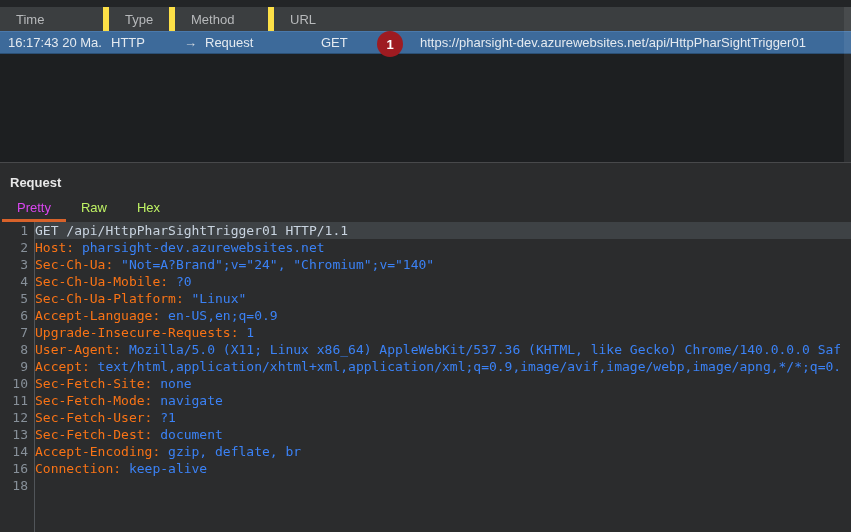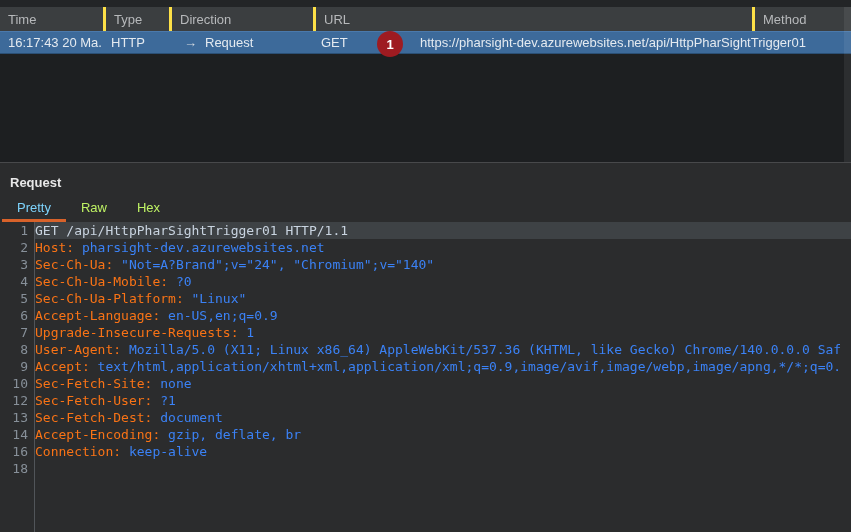--- a/index.html
+++ b/index.html
@@ -2,37 +2,37 @@
 <html><head>
 <meta charset="utf-8">
 <style>
   html,body{margin:0;padding:0}
   body{width:851px;height:532px;background:#1d1f21;font-family:"Liberation Sans",sans-serif;overflow:hidden;position:relative}
 
   
   .table-pane{position:relative;height:162px;background:#1d1f21}
   .top-strip{height:7px;background:#232527}
   .header-row{display:flex;height:24px;background:#3b3e40;color:#b7b9bb;font-size:13px;align-items:center;box-sizing:border-box}
-  .header-row .cell{box-sizing:border-box;padding-left:8px;height:100%;display:flex;align-items:center;overflow:hidden;white-space:nowrap}
-  .header-row .cell + .cell{border-left:3px solid #fde047}
+  .header-row .cell{box-sizing:border-box;padding-left:16px;height:100%;display:flex;align-items:center;overflow:hidden;white-space:nowrap}
+  .header-row .cell + .cell{border-left:6px solid #fde047}
   .c0{width:103px}.c1{width:66px}.c2{width:144px}.c3{width:99px}.c4{flex:1}
   .data-row{display:flex;height:23px;background:#3d6a9a;color:#e4eaf0;font-size:13px;align-items:center;border-top:1px solid #4a79ac;border-bottom:1px solid #2b4f74;box-sizing:border-box;cursor:default}
   .data-row .cell{box-sizing:border-box;padding-left:8px;height:100%;display:flex;align-items:center;overflow:hidden;white-space:nowrap}
   .dir-arrow{margin:0 8px 0 7px;color:#d3dae1}
   .scroll-strip{position:absolute;top:7px;right:0;width:7px;height:155px;background:rgba(255,255,255,0.07)}
   .badge{position:absolute;left:377px;top:31px;width:26px;height:26px;border-radius:50%;background:#9e1b21;color:#ffffff;font-weight:bold;font-size:13px;display:flex;align-items:center;justify-content:center;z-index:5}
 
   .divider{height:1px;background:#48494b}
 
   
   .panel{background:#2b2c2d;height:369px;position:relative;box-sizing:border-box}
   .panel-title{padding:12px 0 0 10px;font-size:13px;font-weight:bold;color:#e8e8e8;line-height:15px}
   .tabs{display:flex;padding-left:2px;margin-top:10px}
   .tab{padding:0 15px 4px;font-size:13px;color:#bef264;line-height:15px;border-bottom:3px solid transparent;cursor:default}
-  .tab.active{color:#7dd3fc;border-bottom:3px solid #d8622a}
+  .tab.active{color:#d946ef;border-bottom:3px solid #d8622a}
 
   
   .code{position:relative;font-family:"DejaVu Sans Mono",monospace;font-size:13px;line-height:17px;height:310px;background:#2b2c2d;overflow:hidden}
   .gutter-sep{position:absolute;left:34px;top:0;bottom:0;width:1px;background:#515559}
   .line{display:flex;height:17px}
   .num{width:28px;flex:none;text-align:right;color:#879099}
   .content{flex:1;margin-left:6px;padding-left:1px;white-space:pre;overflow:hidden}
   .line.hl .content{background:#3e4245}
   .reqline{color:#c9d4e0}
   .hname{color:#f97316}
@@ -40,23 +40,22 @@
 </style>
 </head>
 <body>
 
 <div class="table-pane">
   <div class="top-strip"></div>
 
   <div class="header-row">
     <div class="cell c0">Time</div>
     <div class="cell c1">Type</div>
-    <div class="cell c2">Direction</div>
+    <div class="cell c3">Method</div>
     <div class="cell c4">URL</div>
-    <div class="cell c3">Method</div>
   </div>
 
   <div class="data-row">
     <div class="cell c0">16:17:43 20 Ma...</div>
     <div class="cell c1">HTTP</div>
     <div class="cell c2">
       <span class="dir-arrow">→</span>
       <span>Request</span>
     </div>
     <div class="cell c3">GET</div>
@@ -114,20 +113,24 @@
       </div>
       <div class="line">
         <span class="num">9</span>
         <span class="content"><span class="hname">Accept:</span><span class="hval"> text/html,application/xhtml+xml,application/xml;q=0.9,image/avif,image/webp,image/apng,*/*;q=0.</span></span>
       </div>
       <div class="line">
         <span class="num">10</span>
         <span class="content"><span class="hname">Sec-Fetch-Site:</span><span class="hval"> none</span></span>
       </div>
       <div class="line">
+        <span class="num">11</span>
+        <span class="content"><span class="hname">Sec-Fetch-Mode:</span><span class="hval"> navigate</span></span>
+      </div>
+      <div class="line">
         <span class="num">12</span>
         <span class="content"><span class="hname">Sec-Fetch-User:</span><span class="hval"> ?1</span></span>
       </div>
       <div class="line">
         <span class="num">13</span>
         <span class="content"><span class="hname">Sec-Fetch-Dest:</span><span class="hval"> document</span></span>
       </div>
       <div class="line">
         <span class="num">14</span>
         <span class="content"><span class="hname">Accept-Encoding:</span><span class="hval"> gzip, deflate, br</span></span>

